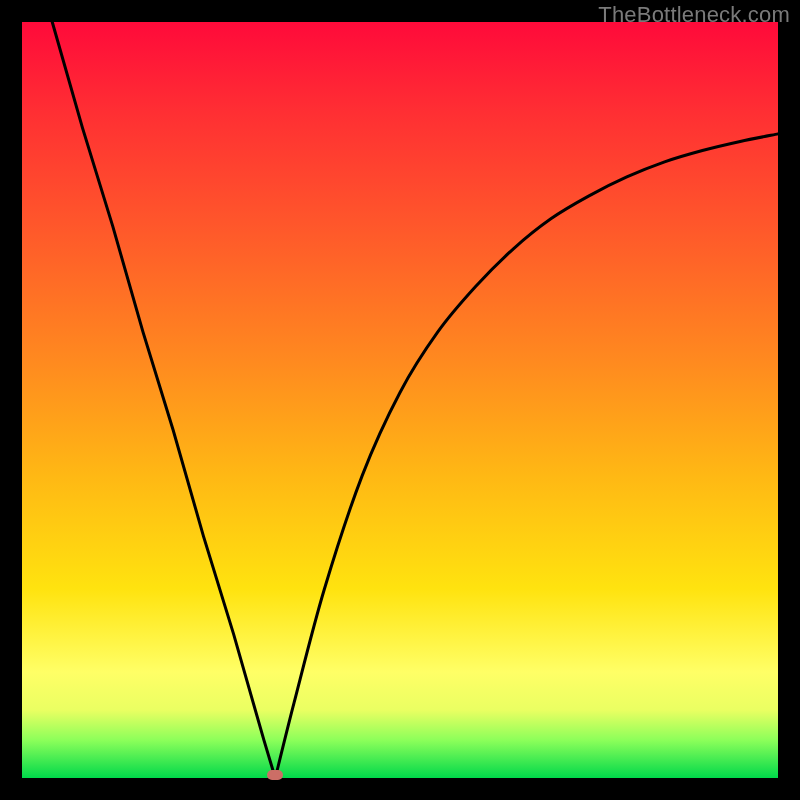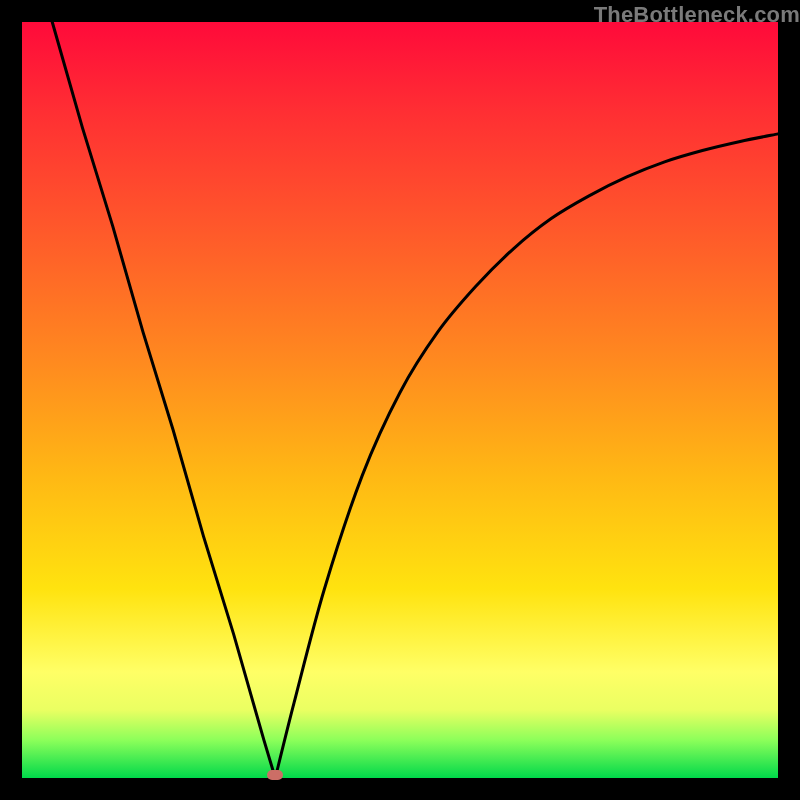--- a/index.html
+++ b/index.html
@@ -33,24 +33,24 @@
       #ffe30f 75%,
       #ffff66 86%,
       #eaff62 91%,
       #8cff5a 95%,
       #00d84a 100%
     );
   }
   .watermark {
     position: absolute;
     top: 2px;
-    right: 0;
+    right: 10px;
     color: #7a7a7a;
     font-size: 22px;
-    font-weight: 700;
+    font-weight: 400;
     letter-spacing: 0.2px;
     user-select: none;
   }
   svg.curve {
     position: absolute;
     inset: 0;
     width: 756px;
     height: 756px;
     overflow: visible;
   }

